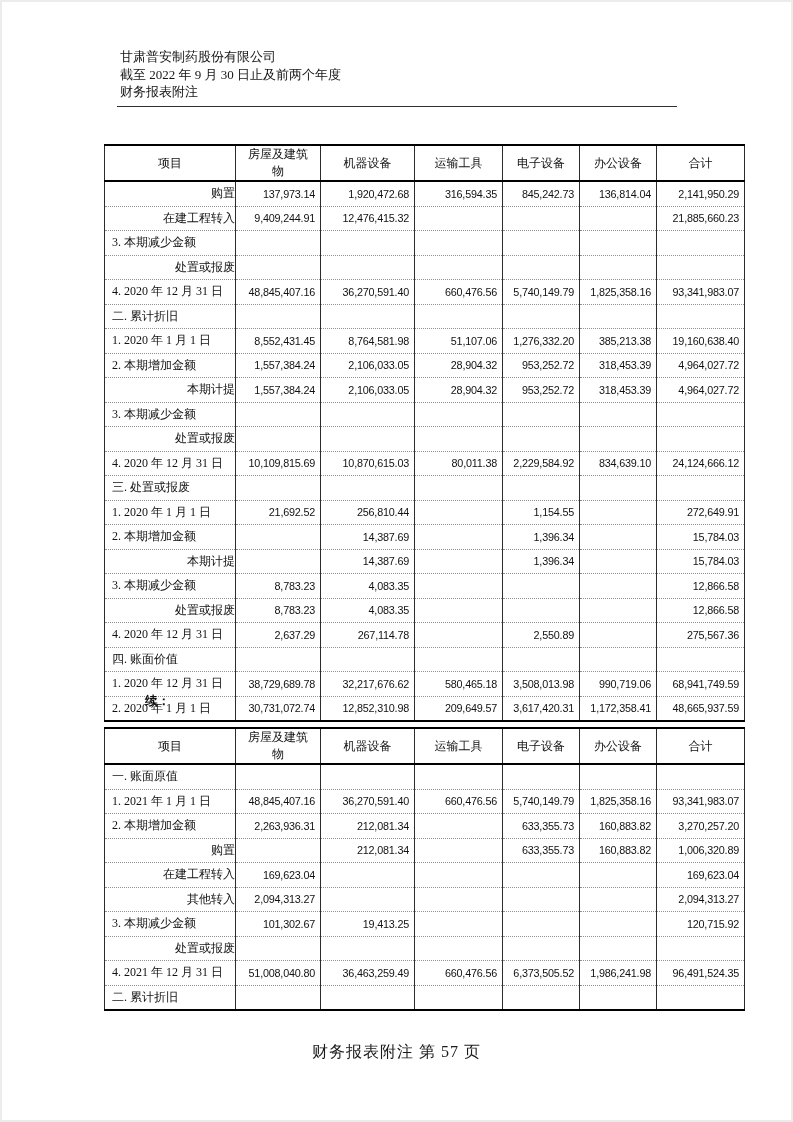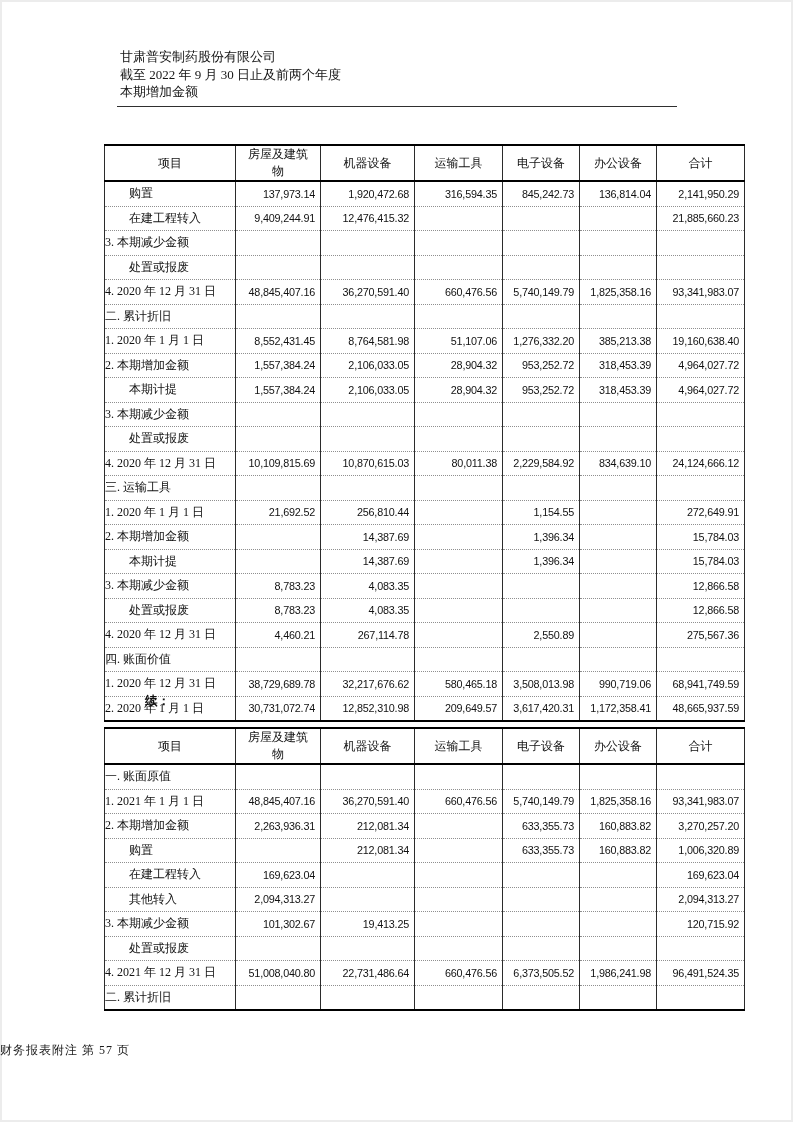--- a/index.html
+++ b/index.html
@@ -21,38 +21,38 @@
   .fin-table th{
     height:26px;font-weight:400;font-size:12px;text-align:center;
     border-left:1px solid #2b2b2b;border-bottom:2px solid #000;
     font-family:"Liberation Serif", serif;padding:0 12px;overflow:hidden;
   }
   .fin-table td{
     height:23.5px;border-left:1px solid #2b2b2b;padding:0;overflow:hidden;
     font-size:12px;white-space:nowrap;
   }
   .fin-table tbody tr + tr td{border-top:1px dotted #8f8f8f;}
-  .fin-table td.label{text-align:left;font-family:"Liberation Serif", serif;}
-  .fin-table td.label.ind{padding-left:24px;}
+  .fin-table td.label{text-align:left;padding-left:7px;font-family:"Liberation Serif", serif;}
+  .fin-table td.label.ind{padding-left:24px;text-align:right;}
   .fin-table td.num{
     text-align:right;padding-right:5px;
     font-family:"Liberation Sans", sans-serif;font-size:10.8px;letter-spacing:-0.2px;
   }
   .continued{position:absolute;left:145px;top:693px;font-size:12.5px;font-weight:700;}
-  .page-footer{position:absolute;left:0;right:0;top:1042px;font-size:12px;letter-spacing:1px;color:#1a1a1a;}
+  .page-footer{position:absolute;left:0;right:0;top:1042px;text-align:center;font-size:16px;letter-spacing:1px;color:#1a1a1a;}
 </style>
 </head>
 <body>
 
 <div class="page">
 
   <div class="doc-header">
     <div>甘肃普安制药股份有限公司</div>
     <div>截至 2022 年 9 月 30 日止及前两个年度</div>
-    <div>本期增加金额</div>
+    <div>财务报表附注</div>
   </div>
   <div class="header-rule"></div>
 
   <table class="fin-table t1">
     <colgroup>
       <col style="width:131px">
         <col style="width:85px">
         <col style="width:94px">
       <col style="width:88px">
         <col style="width:77px">
@@ -173,21 +173,21 @@
         <tr>
           <td class="label">4. 2020 年 12 月 31 日</td>
           <td class="num">10,109,815.69</td>
           <td class="num">10,870,615.03</td>
           <td class="num">80,011.38</td>
           <td class="num">2,229,584.92</td>
           <td class="num">834,639.10</td>
           <td class="num">24,124,666.12</td>
         </tr>
         <tr>
-          <td class="label">三. 运输工具</td>
+          <td class="label">三. 处置或报废</td>
           <td class="num"></td>
           <td class="num"></td>
           <td class="num"></td>
           <td class="num"></td>
           <td class="num"></td>
           <td class="num"></td>
         </tr>
         <tr>
           <td class="label">1. 2020 年 1 月 1 日</td>
           <td class="num">21,692.52</td>
@@ -228,21 +228,21 @@
           <td class="label ind">处置或报废</td>
           <td class="num">8,783.23</td>
           <td class="num">4,083.35</td>
           <td class="num"></td>
           <td class="num"></td>
           <td class="num"></td>
           <td class="num">12,866.58</td>
         </tr>
         <tr>
           <td class="label">4. 2020 年 12 月 31 日</td>
-          <td class="num">4,460.21</td>
+          <td class="num">2,637.29</td>
           <td class="num">267,114.78</td>
           <td class="num"></td>
           <td class="num">2,550.89</td>
           <td class="num"></td>
           <td class="num">275,567.36</td>
         </tr>
         <tr>
           <td class="label">四. 账面价值</td>
           <td class="num"></td>
           <td class="num"></td>
@@ -364,21 +364,21 @@
           <td class="num"></td>
           <td class="num"></td>
           <td class="num"></td>
           <td class="num"></td>
           <td class="num"></td>
           <td class="num"></td>
         </tr>
         <tr>
           <td class="label">4. 2021 年 12 月 31 日</td>
           <td class="num">51,008,040.80</td>
-          <td class="num">22,731,486.64</td>
+          <td class="num">36,463,259.49</td>
           <td class="num">660,476.56</td>
           <td class="num">6,373,505.52</td>
           <td class="num">1,986,241.98</td>
           <td class="num">96,491,524.35</td>
         </tr>
         <tr>
           <td class="label">二. 累计折旧</td>
           <td class="num"></td>
           <td class="num"></td>
           <td class="num"></td>

